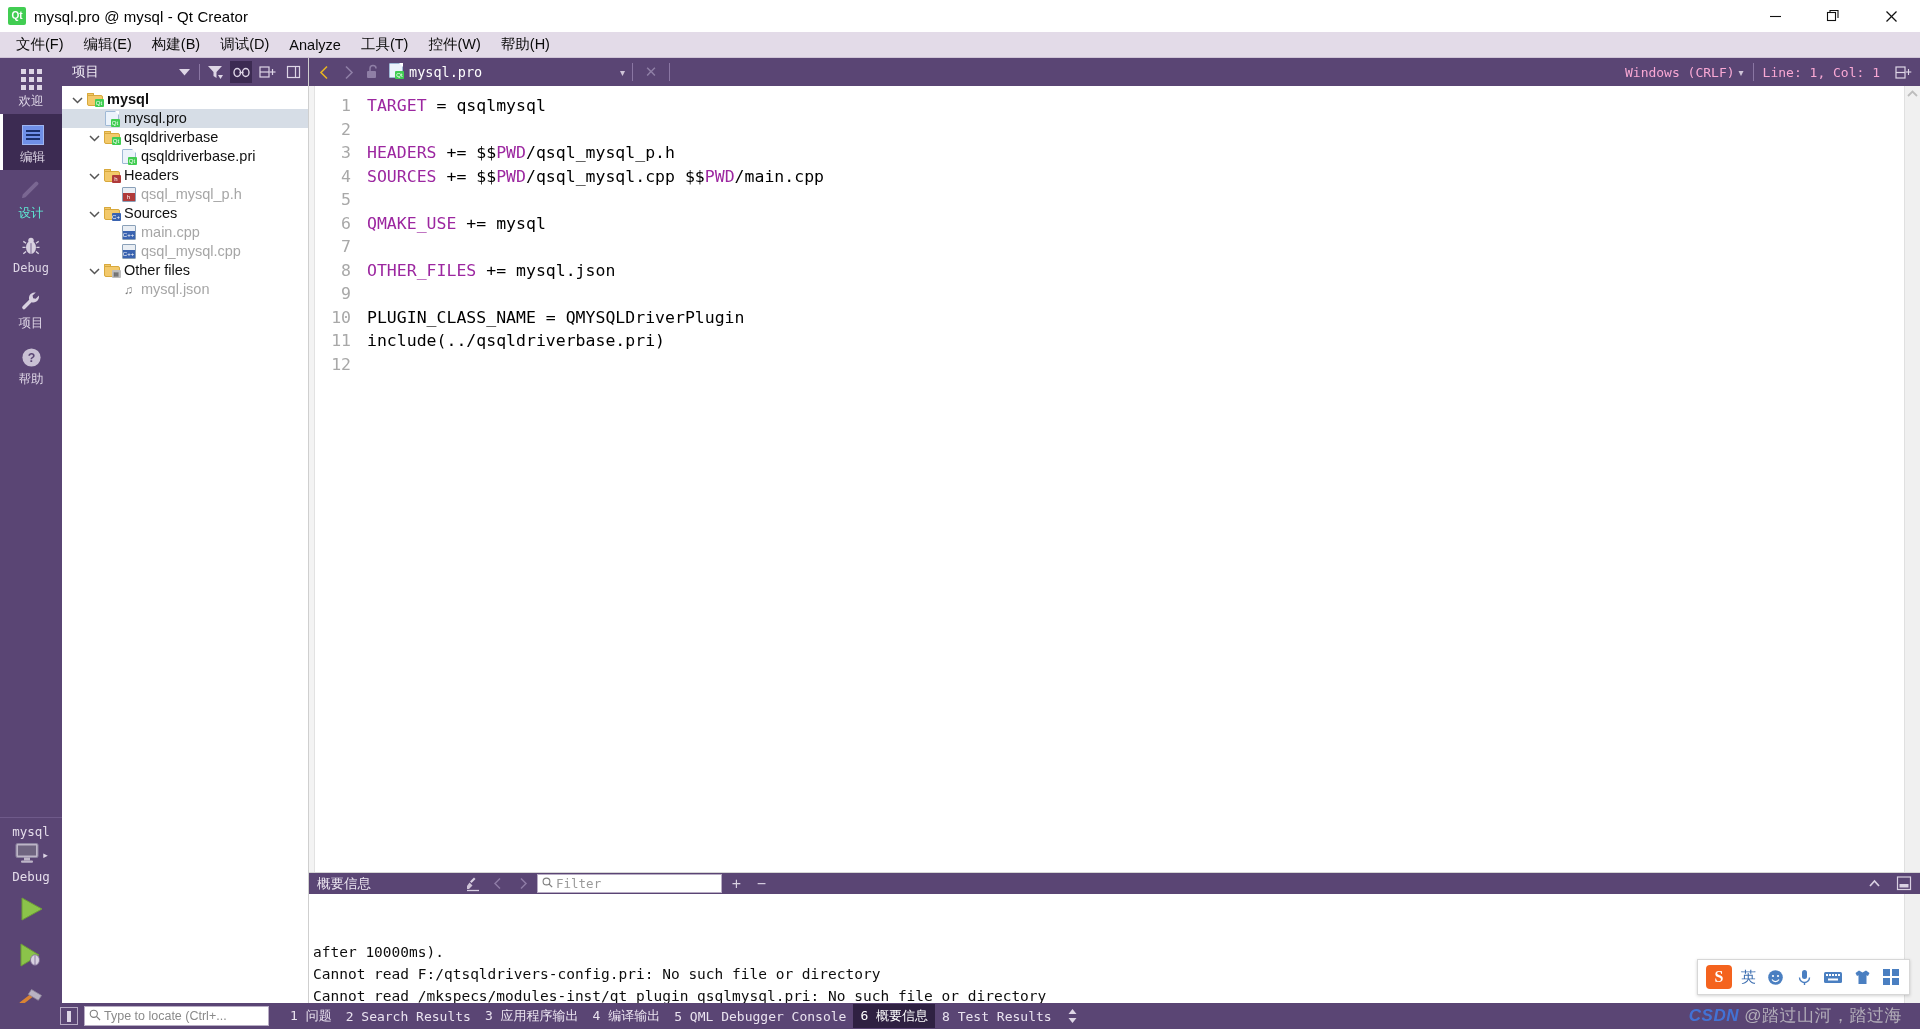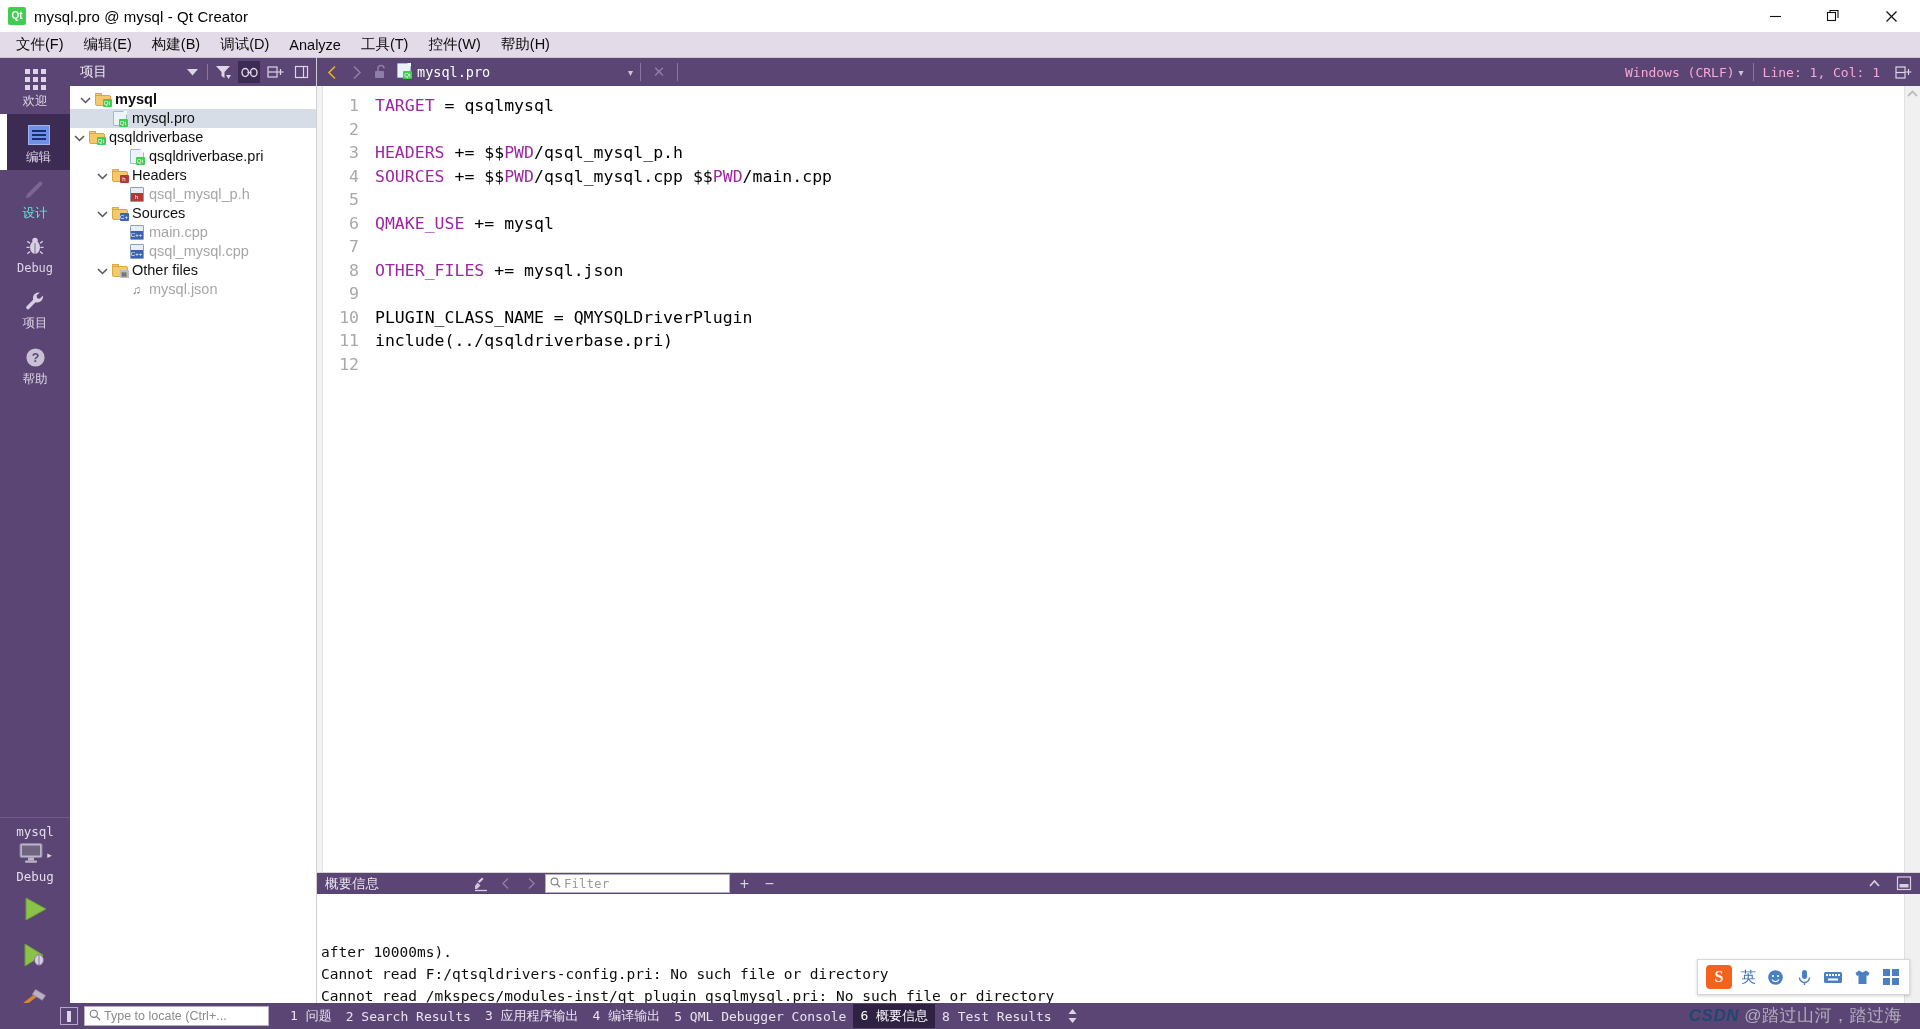--- a/index.html
+++ b/index.html
@@ -48,36 +48,36 @@
     font-size: 14.5px; color: #0a0a0a;
     padding: 3px 10px;
     white-space: nowrap;
   }
 
   
   #body-wrap { display: flex; height: calc(1029px - 32px - 26px); width: 100%; }
 
   
   #modebar {
-    width: 70px; background: #5a4574;
+    width: 62px; background: #5a4574;
     display: flex; flex-direction: column;
     align-items: stretch;
     flex: none;
     position: relative;
   }
   .mode-btn {
     padding: 7px 0 5px 0;
     display: flex; flex-direction: column;
     align-items: center; justify-content: center;
     color: #ded6e6;
     font-size: 12px;
   }
   .mode-btn .glyph { height: 28px; display:flex; align-items:center; justify-content:center; }
   .mode-btn .mlabel { margin-top: 2px; font-size: 12.5px; line-height: 1.1; }
-  .mode-btn.active { background: #3c2b52; border-left: 7px solid #ffffff; }
+  .mode-btn.active { background: #3c2b52; border-left: 3px solid #ffffff; }
   .mode-btn.disabled { color: #5eead4; }
   .mode-btn.mono .mlabel { font-family: "DejaVu Sans Mono", monospace; font-size: 12px; }
 
   .dots-grid { display: grid; grid-template-columns: repeat(3, 5px); grid-gap: 3px; }
   .dots-grid i { width: 5px; height: 5px; background: #ded6e6; display:block; }
 
   .edit-icon-box {
     width: 22px; height: 20px; background: #6f8fe8;
     border: 1px solid #9fb5f0;
     display:flex; flex-direction:column; justify-content:center; gap:2px; padding:0 3px;
@@ -237,21 +237,21 @@
   }
   .ime-ico { width:20px; height:20px; display:flex; align-items:center; justify-content:center; color:#3e6fb0; font-size:15px; }
   #ime-logo { width:26px; height:24px; background:#f4631e; border-radius:4px; color:#fff; font-weight:bold; font-size:16px; display:flex; align-items:center; justify-content:center; font-family:"Liberation Serif", serif; }
   #ime-zh { font-size:15px; color:#3e6fb0; }
   #watermark {
     position:absolute; right:18px; bottom:2px;
     font-size:17px; color:#cfcfcf; opacity:.75;
     font-family:"Liberation Sans", sans-serif; letter-spacing:.5px;
     pointer-events:none; white-space:nowrap;
   }
-  #watermark .csdn { color:#0c4a6e; font-weight:bold; font-style:italic;margin-top:44px; }
+  #watermark .csdn { color:#3b82f6; font-weight:bold; font-style:italic;margin-top:44px; }
 </style>
 </head>
 <body>
 
 <div id="titlebar">
   <div id="app-icon">Qt</div>
   <div id="title-text">mysql.pro @ mysql - Qt Creator</div>
   <div id="winctl">
     <div class="winbtn">
       <svg width="13" height="13" viewBox="0 0 13 13">
@@ -457,21 +457,21 @@
         </div>
         <div class="tnode sel" style="padding-left: 23px;">
           <span class="tw"></span>
           <span class="ticon">
             <span class="fileic">
               <span class="fbadge">Qt</span>
             </span>
           </span>
           <span class="tlabel">mysql.pro</span>
         </div>
-        <div class="tnode" style="">
+        <div class="tnode" style="padding-left: 23px;">
           <span class="tw">
             <svg width="11" height="8" viewBox="0 0 11 8">
               <polyline points="1,2 5.5,6.5 10,2" fill="none" stroke="#555" stroke-width="1.5"></polyline>
             </svg>
           </span>
           <span class="ticon">
             <span class="folder">
               <span class="ftab"></span>
               <span class="fbody"></span>
               <span class="fbadge">Qt</span>

